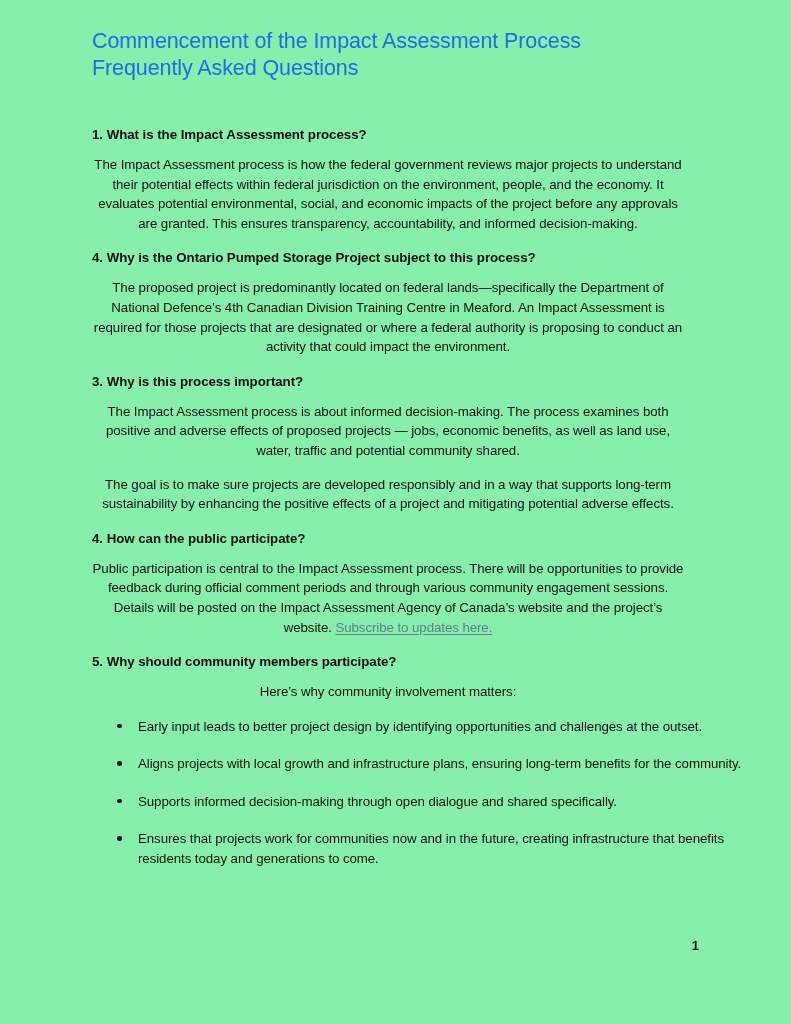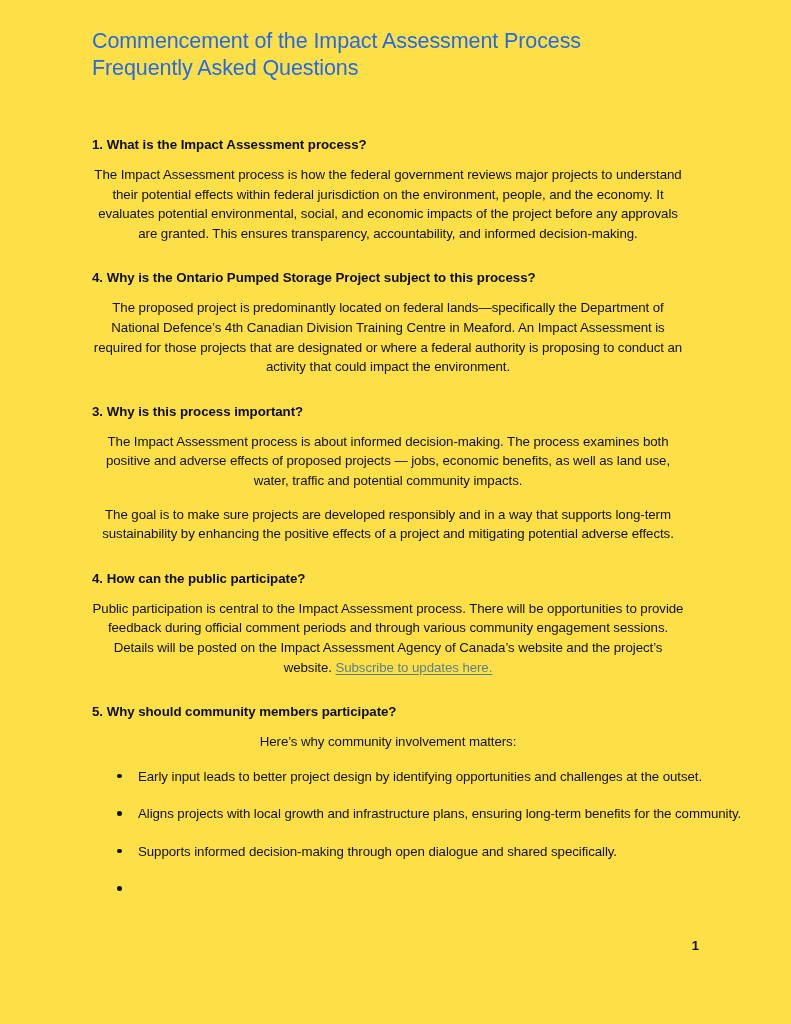--- a/index.html
+++ b/index.html
@@ -12,39 +12,39 @@
     height: 1024px;
     font-family: "Liberation Sans", sans-serif;
     color: #111111;
     position: relative;
     overflow: hidden;
   }
   .page {
     position: relative;
     width: 791px;
     height: 1024px;
-    background: #fde047;
+    background: #86efac;
     box-sizing: border-box;
     padding: 22px 92px 0 92px;
   }
   .doc-title {
     color: #2569e6;
     font-size: 21.5px;
     line-height: 26.5px;
     font-weight: 400;
     letter-spacing: -0.1px;
     margin: 0;
     padding-top: 6px;
     width: 600px;
   }
   .doc-title .line {
     display: block;
   }
   .qa-block {
-    margin-top: 10px;
+    margin-top: 0;
   }
   h2.q-heading {
     font-size: 13.3px;
     line-height: 18px;
     font-weight: bold;
     letter-spacing: -0.05px;
     margin: 0;
     color: #0d0d0d;
   }
   p.body-text {
@@ -134,21 +134,21 @@
     <h2 class="q-heading">4. Why is the Ontario Pumped Storage Project subject to this process?</h2>
     <div class="spacer-p"></div>
     <p class="body-text">The proposed project is predominantly located on federal lands—specifically the Department of National Defence’s 4th Canadian Division Training Centre in Meaford. An Impact Assessment is required for those projects that are designated or where a federal authority is proposing to conduct an activity that could impact the environment.</p>
   </section>
 
   <div class="spacer-q"></div>
 
   <section class="qa-block">
     <h2 class="q-heading">3. Why is this process important?</h2>
     <div class="spacer-p"></div>
-    <p class="body-text">The Impact Assessment process is about informed decision-making. The process examines both positive and adverse effects of proposed projects — jobs, economic benefits, as well as land use, water, traffic and potential community impacts.</p>
+    <p class="body-text">The Impact Assessment process is about informed decision-making. The process examines both positive and adverse effects of proposed projects — jobs, economic benefits, as well as land use, water, traffic and potential community shared.</p>
     <div class="spacer-after-para"></div>
     <p class="body-text">The goal is to make sure projects are developed responsibly and in a way that supports long-term sustainability by enhancing the positive effects of a project and mitigating potential adverse effects.</p>
   </section>
 
   <div class="spacer-q"></div>
 
   <section class="qa-block">
     <h2 class="q-heading">4. How can the public participate?</h2>
     <div class="spacer-p"></div>
     <p class="body-text"><span>Public participation is central to the Impact Assessment process. There will be opportunities to provide feedback during official comment periods and through various community engagement sessions. Details will be posted on the Impact Assessment Agency of Canada’s website and the project’s website. </span><a class="inline-link" href="#">Subscribe to updates here.</a></p>
@@ -169,20 +169,21 @@
         <li>
           <span class="dot"></span>
           <span>Aligns projects with local growth and infrastructure plans, ensuring long-term benefits for the community.</span>
         </li>
         <li>
           <span class="dot"></span>
           <span>Supports informed decision-making through open dialogue and shared specifically.</span>
         </li>
         <li>
           <span class="dot"></span>
+          <span>Ensures that projects work for communities now and in the future, creating infrastructure that benefits residents today and generations to come.</span>
         </li>
       </ul>
     </div>
   </section>
 
   <div class="page-number">1</div>
 
 </div>
 
 </body></html>

